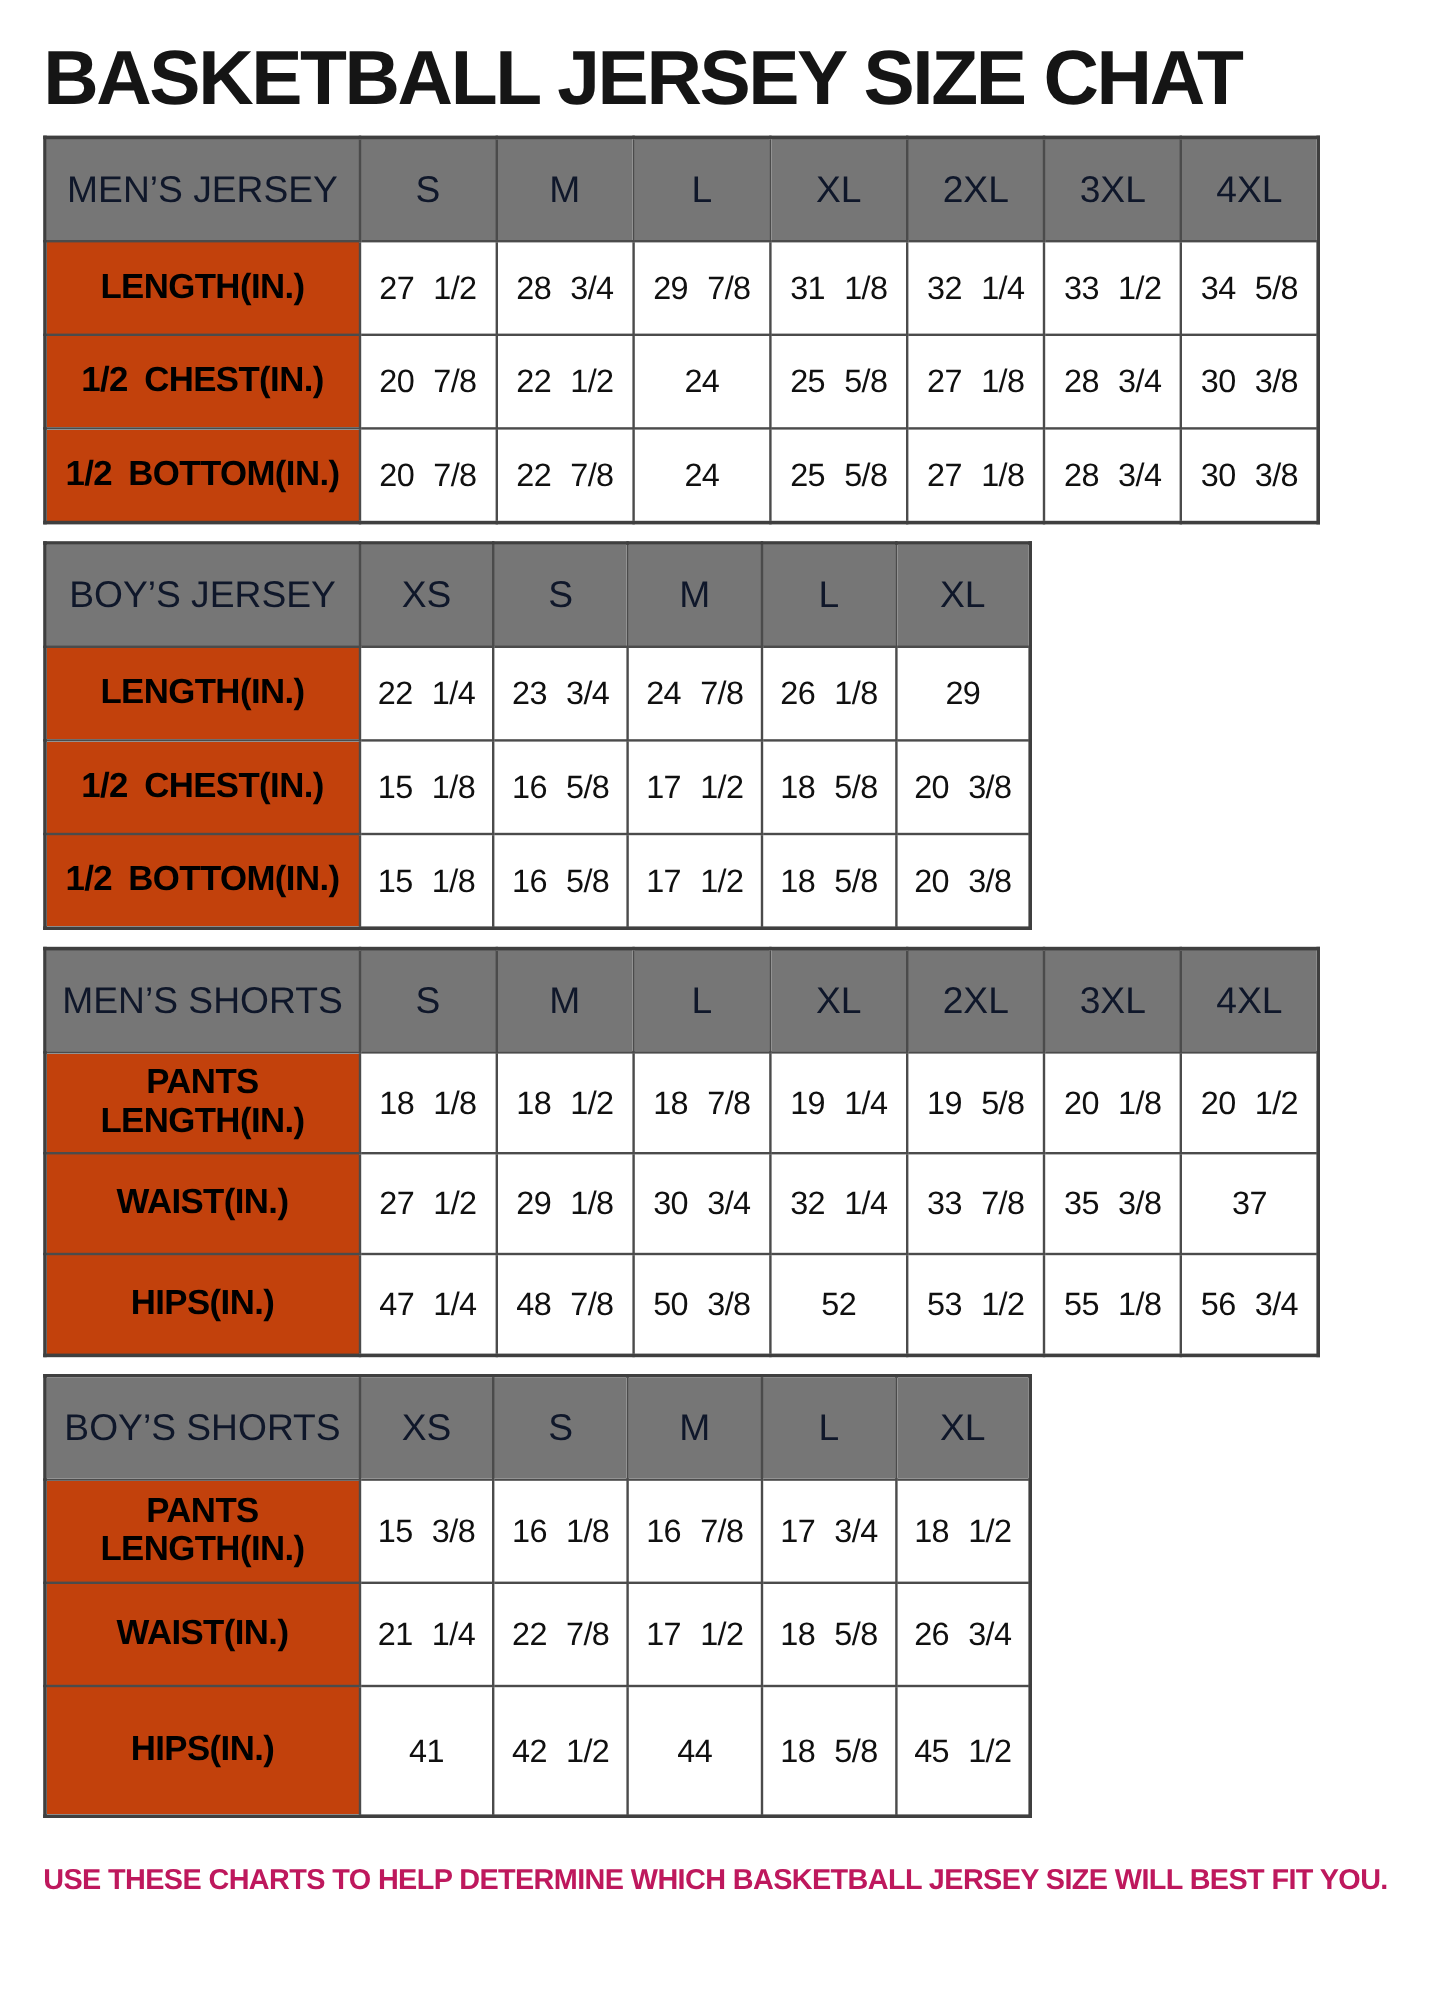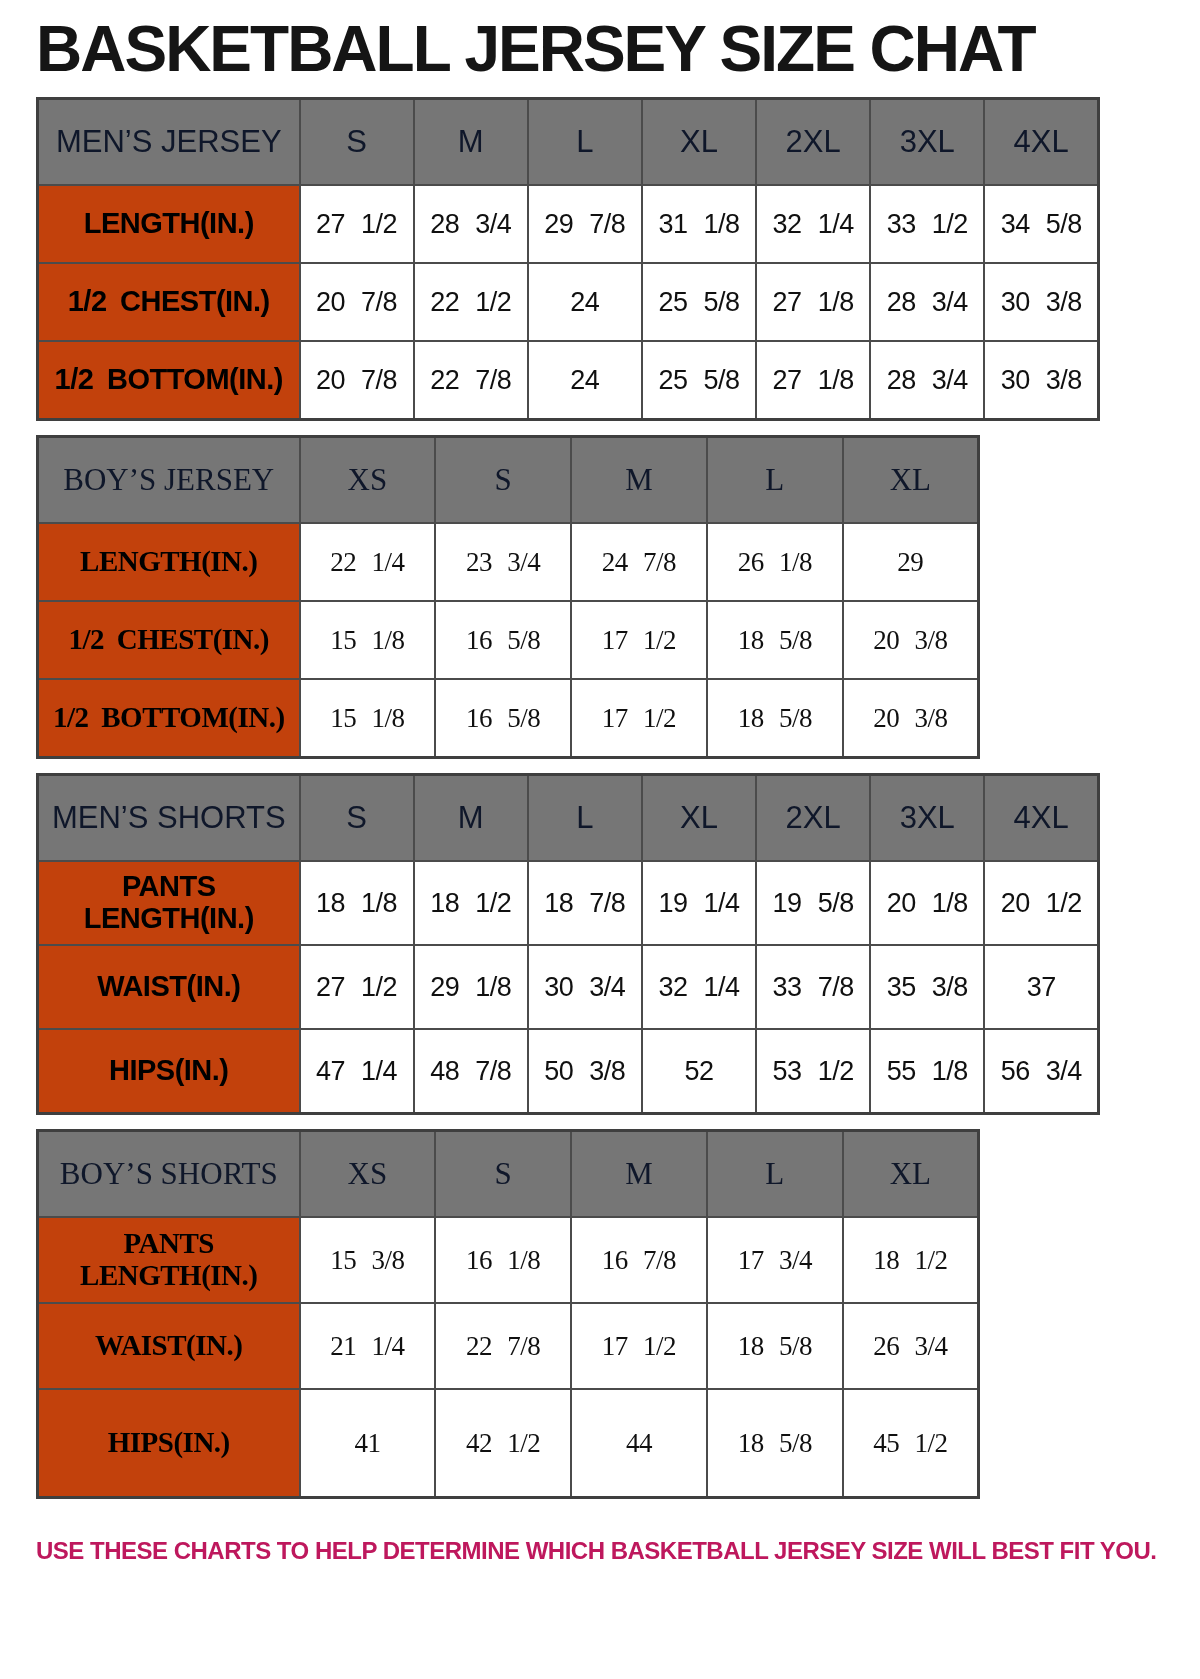--- a/index.html
+++ b/index.html
@@ -15,41 +15,41 @@
     overflow: hidden;
   }
   .content {
     padding: 10px 0 0 36px;
   }
   .page-title {
     font-size: 64px;
     font-weight: bold;
     letter-spacing: -2px;
     color: #151515;
-    margin: 6px 0 14px 0;
+    margin: 22px 0 14px 0;
     line-height: 1.05;
     white-space: nowrap;
   }
   .red-note {
     color: #c02023;
     font-size: 25px;
     font-weight: bold;
     letter-spacing: -0.5px;
     max-width: 830px;
     line-height: 1.25;
     margin: 0 0 18px 0;
   }
   .tbl-wrap { margin: 0 0 14px 0; }
   table.size {
     border-collapse: collapse;
     table-layout: fixed;
     border: 3px solid #3f3f3f;
   }
   table.size.wide   { width: 1064px; }
-  table.size.narrow { width: 944px; font-family: Liberation Serif, serif; }
+  table.size.narrow { width: 824px; }
   col.label-col { width: 262px; }
   table.size th, table.size td {
     border: 2px solid #4b4b4b;
     text-align: center;
     vertical-align: middle;
     padding: 0 2px;
     overflow: hidden;
   }
   table.size thead th {
     background: #767676;

